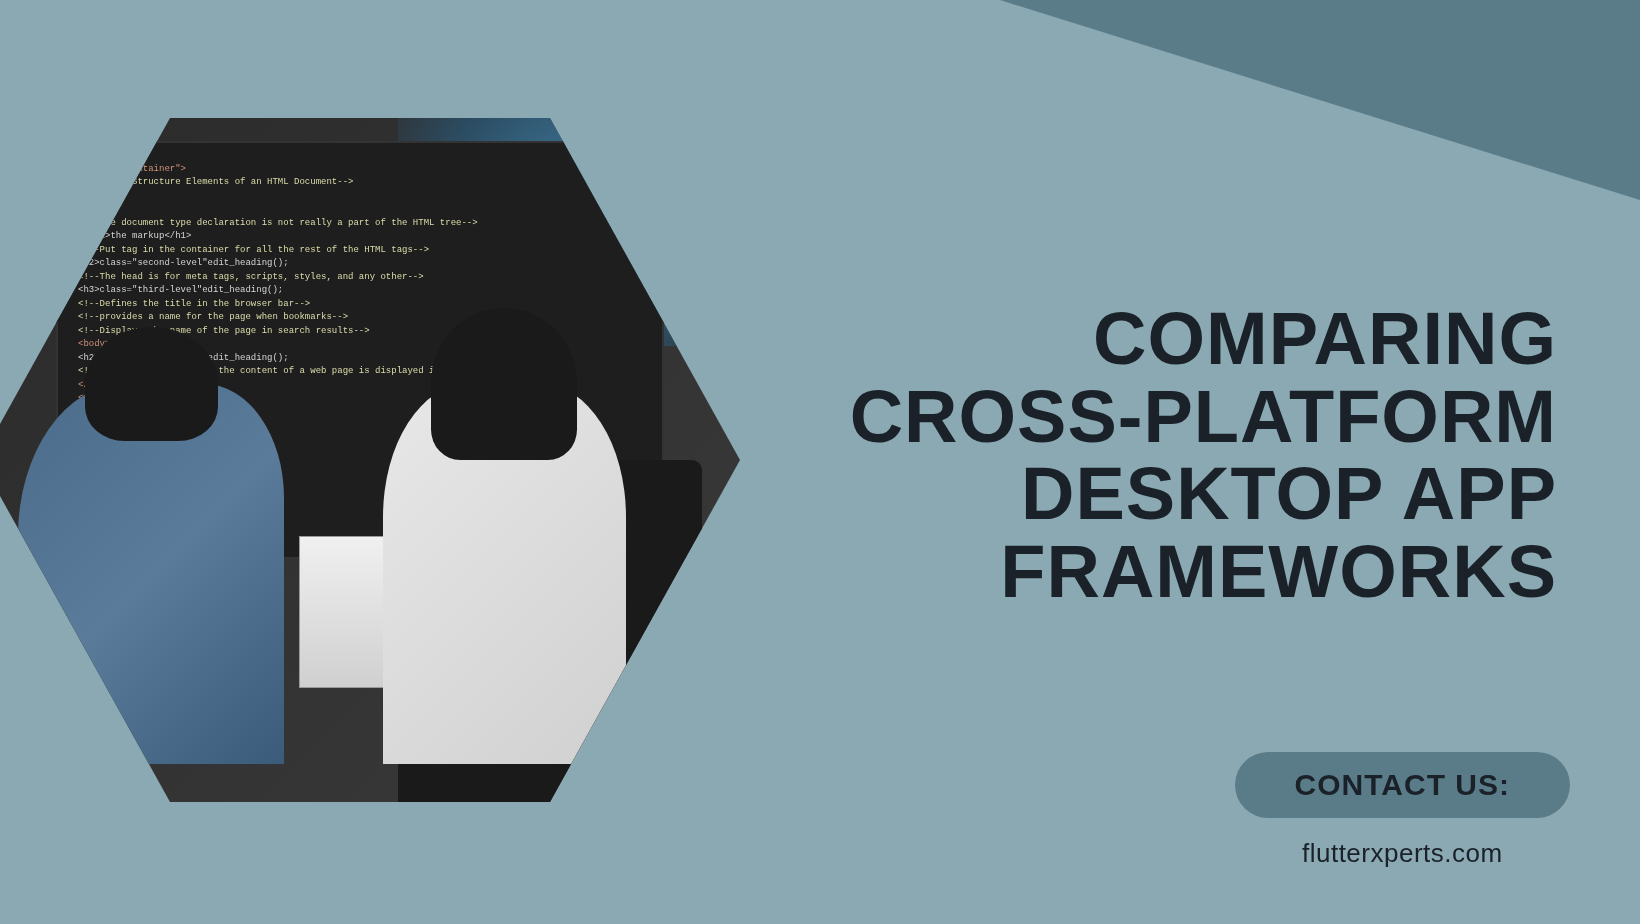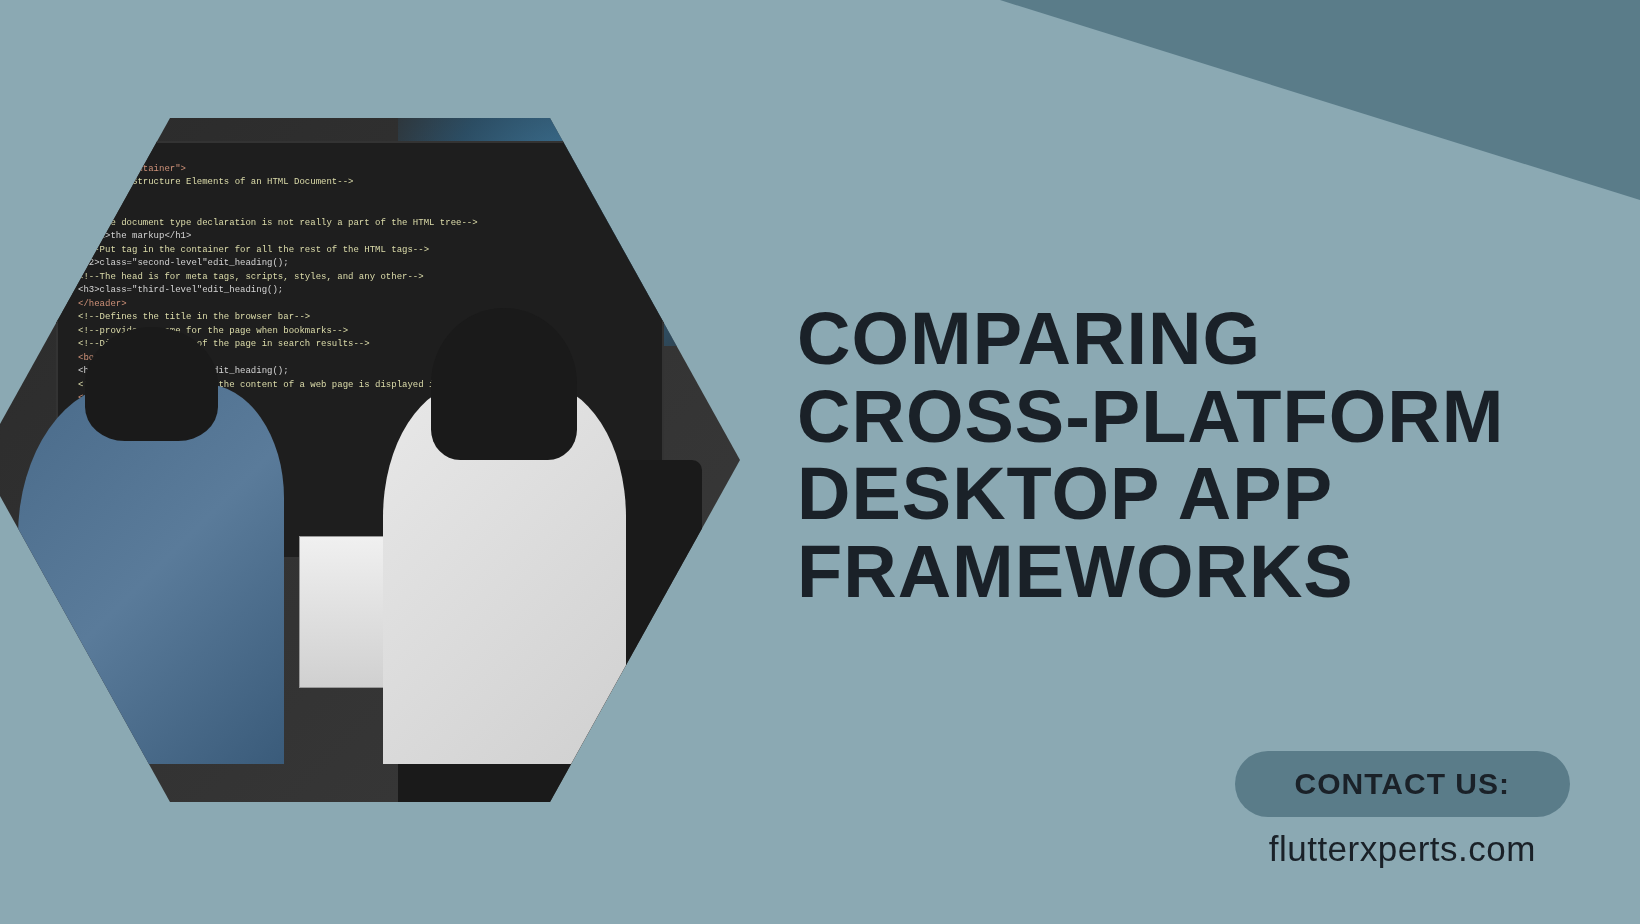--- a/index.html
+++ b/index.html
@@ -152,47 +152,48 @@
       left: 797px;
       top: 300px;
       width: 760px;
       font-family: Impact, 'Arial Black', sans-serif;
       font-size: 74px;
       font-weight: 900;
       letter-spacing: 1px;
       line-height: 1.05;
       color: #1a2128;
       text-transform: uppercase;
+      text-align: right;
     }
 
     .cta-section {
       position: absolute;
       right: 70px;
       bottom: 55px;
       display: flex;
       flex-direction: column;
       align-items: center;
-      gap: 12px;
+      gap: 20px;
     }
 
     .cta-button {
       background: #5a7c89;
       color: #1a2128;
       padding: 16px 60px;
       border-radius: 35px;
       font-size: 30px;
       font-weight: 900;
       letter-spacing: 1px;
       font-family: 'Arial Black', Arial, sans-serif;
       border: none;
       cursor: pointer;
     }
 
     .cta-url {
-      font-size: 35px;
+      font-size: 26px;
       color: #1a2128;
       letter-spacing: 0.5px;
     }
   </style>
 </head>
 <body>
 
 <div class="corner-shape"></div>
 
 <div class="hexagon-container">
@@ -204,21 +205,20 @@
           <div class="code-line"><span class="code-orange">&lt;div id="container"&gt;</span></div>
           <div class="code-line"><span class="code-yellow">&lt;!--Basic Structure Elements of an HTML Document--&gt;</span></div>
           <div class="code-line"><span class="code-orange">&lt;header&gt;</span></div>
           <div class="code-line"><span class="code-orange">&lt;h1&gt;</span></div>
           <div class="code-line"><span class="code-yellow">&lt;!--The document type declaration is not really a part of the HTML tree--&gt;</span></div>
           <div class="code-line"><span class="code-white">&lt;meta&gt;the markup&lt;/h1&gt;</span></div>
           <div class="code-line"><span class="code-yellow">&lt;!--Put tag in the container for all the rest of the HTML tags--&gt;</span></div>
           <div class="code-line"><span class="code-white">&lt;h2&gt;class="second-level"edit_heading();</span></div>
           <div class="code-line"><span class="code-yellow">&lt;!--The head is for meta tags, scripts, styles, and any other--&gt;</span></div>
           <div class="code-line"><span class="code-white">&lt;h3&gt;class="third-level"edit_heading();</span></div>
-          <div class="code-line"><span class="code-orange">&lt;/header&gt;</span></div>
           <div class="code-line"><span class="code-yellow">&lt;!--Defines the title in the browser bar--&gt;</span></div>
           <div class="code-line"><span class="code-yellow">&lt;!--provides a name for the page when bookmarks--&gt;</span></div>
           <div class="code-line"><span class="code-yellow">&lt;!--Displays the name of the page in search results--&gt;</span></div>
           <div class="code-line"><span class="code-orange">&lt;body&gt;</span></div>
           <div class="code-line"><span class="code-white">&lt;h2&gt;class="second-level"edit_heading();</span></div>
           <div class="code-line"><span class="code-yellow">&lt;!--The body is where all the content of a web page is displayed including text, i--&gt;</span></div>
           <div class="code-line"><span class="code-orange">&lt;/body&gt;</span></div>
           <div class="code-line"><span class="code-orange">&lt;/footer&gt;</span></div>
         </div>
       </div>

